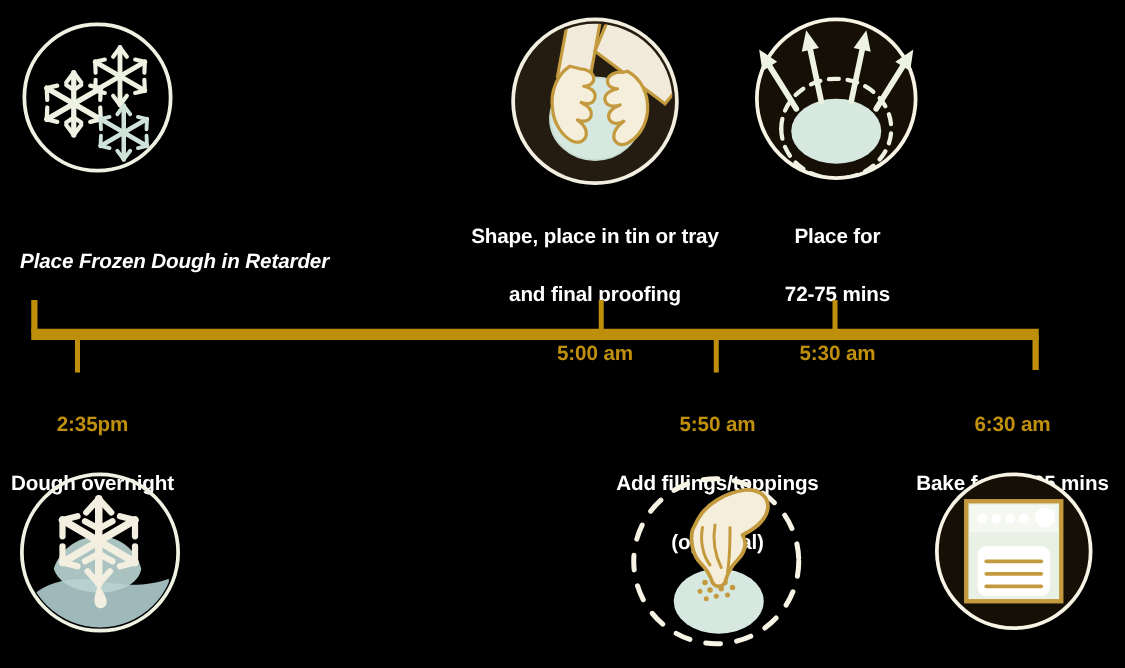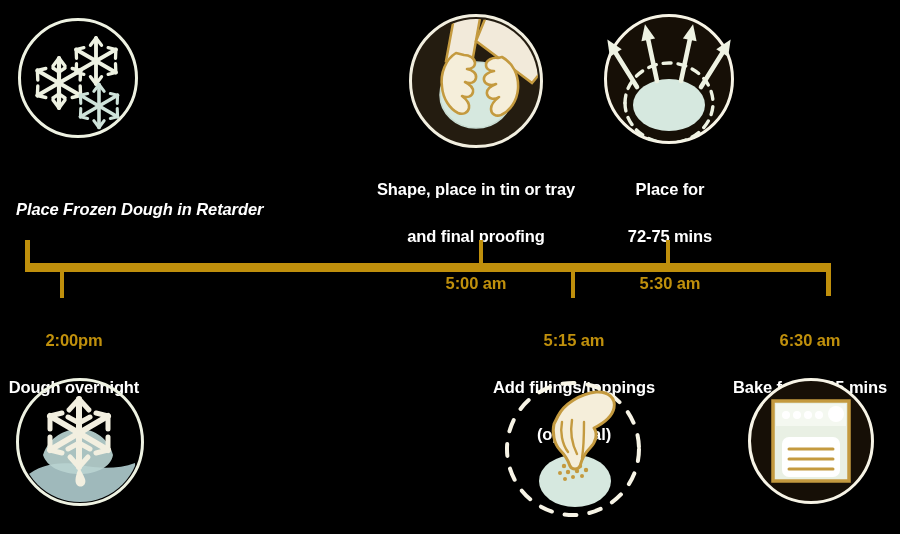--- a/index.html
+++ b/index.html
@@ -235,26 +235,26 @@
 
   <div class="endcap" style="left:826px; top:268px; width:5px; height:28px;"></div>
 
   <div class="tick up" style="left:479px; top:240px; width:4px; height:26px;"></div>
   <div class="tick up" style="left:666px; top:240px; width:4px; height:26px;"></div>
 
   <div class="tick down" style="left:60px; top:270px; width:4px; height:28px;"></div>
   <div class="tick down" style="left:571px; top:270px; width:4px; height:28px;"></div>
 
   <div class="label-block center" style="left:0px; top:306px; width:148px;">
-    <span class="time">2:00pm</span>
+    <span class="time">2:35pm</span>
     <span class="desc">Dough overnight</span>
   </div>
 
   <div class="label-block center" style="left:445px; top:306px; width:258px;">
-    <span class="time">5:15 am</span>
+    <span class="time">5:50 am</span>
     <span class="desc">Add fillings/toppings</span>
     <span class="desc">(optional)</span>
   </div>
 
   <div class="label-block center" style="left:712px; top:306px; width:196px;">
     <span class="time">6:30 am</span>
     <span class="desc">Bake for 10-35 mins</span>
   </div>
 
   <div class="icon-circle ring-only" style="left:16px; top:378px; width:128px; height:128px; border-width:3px;">

